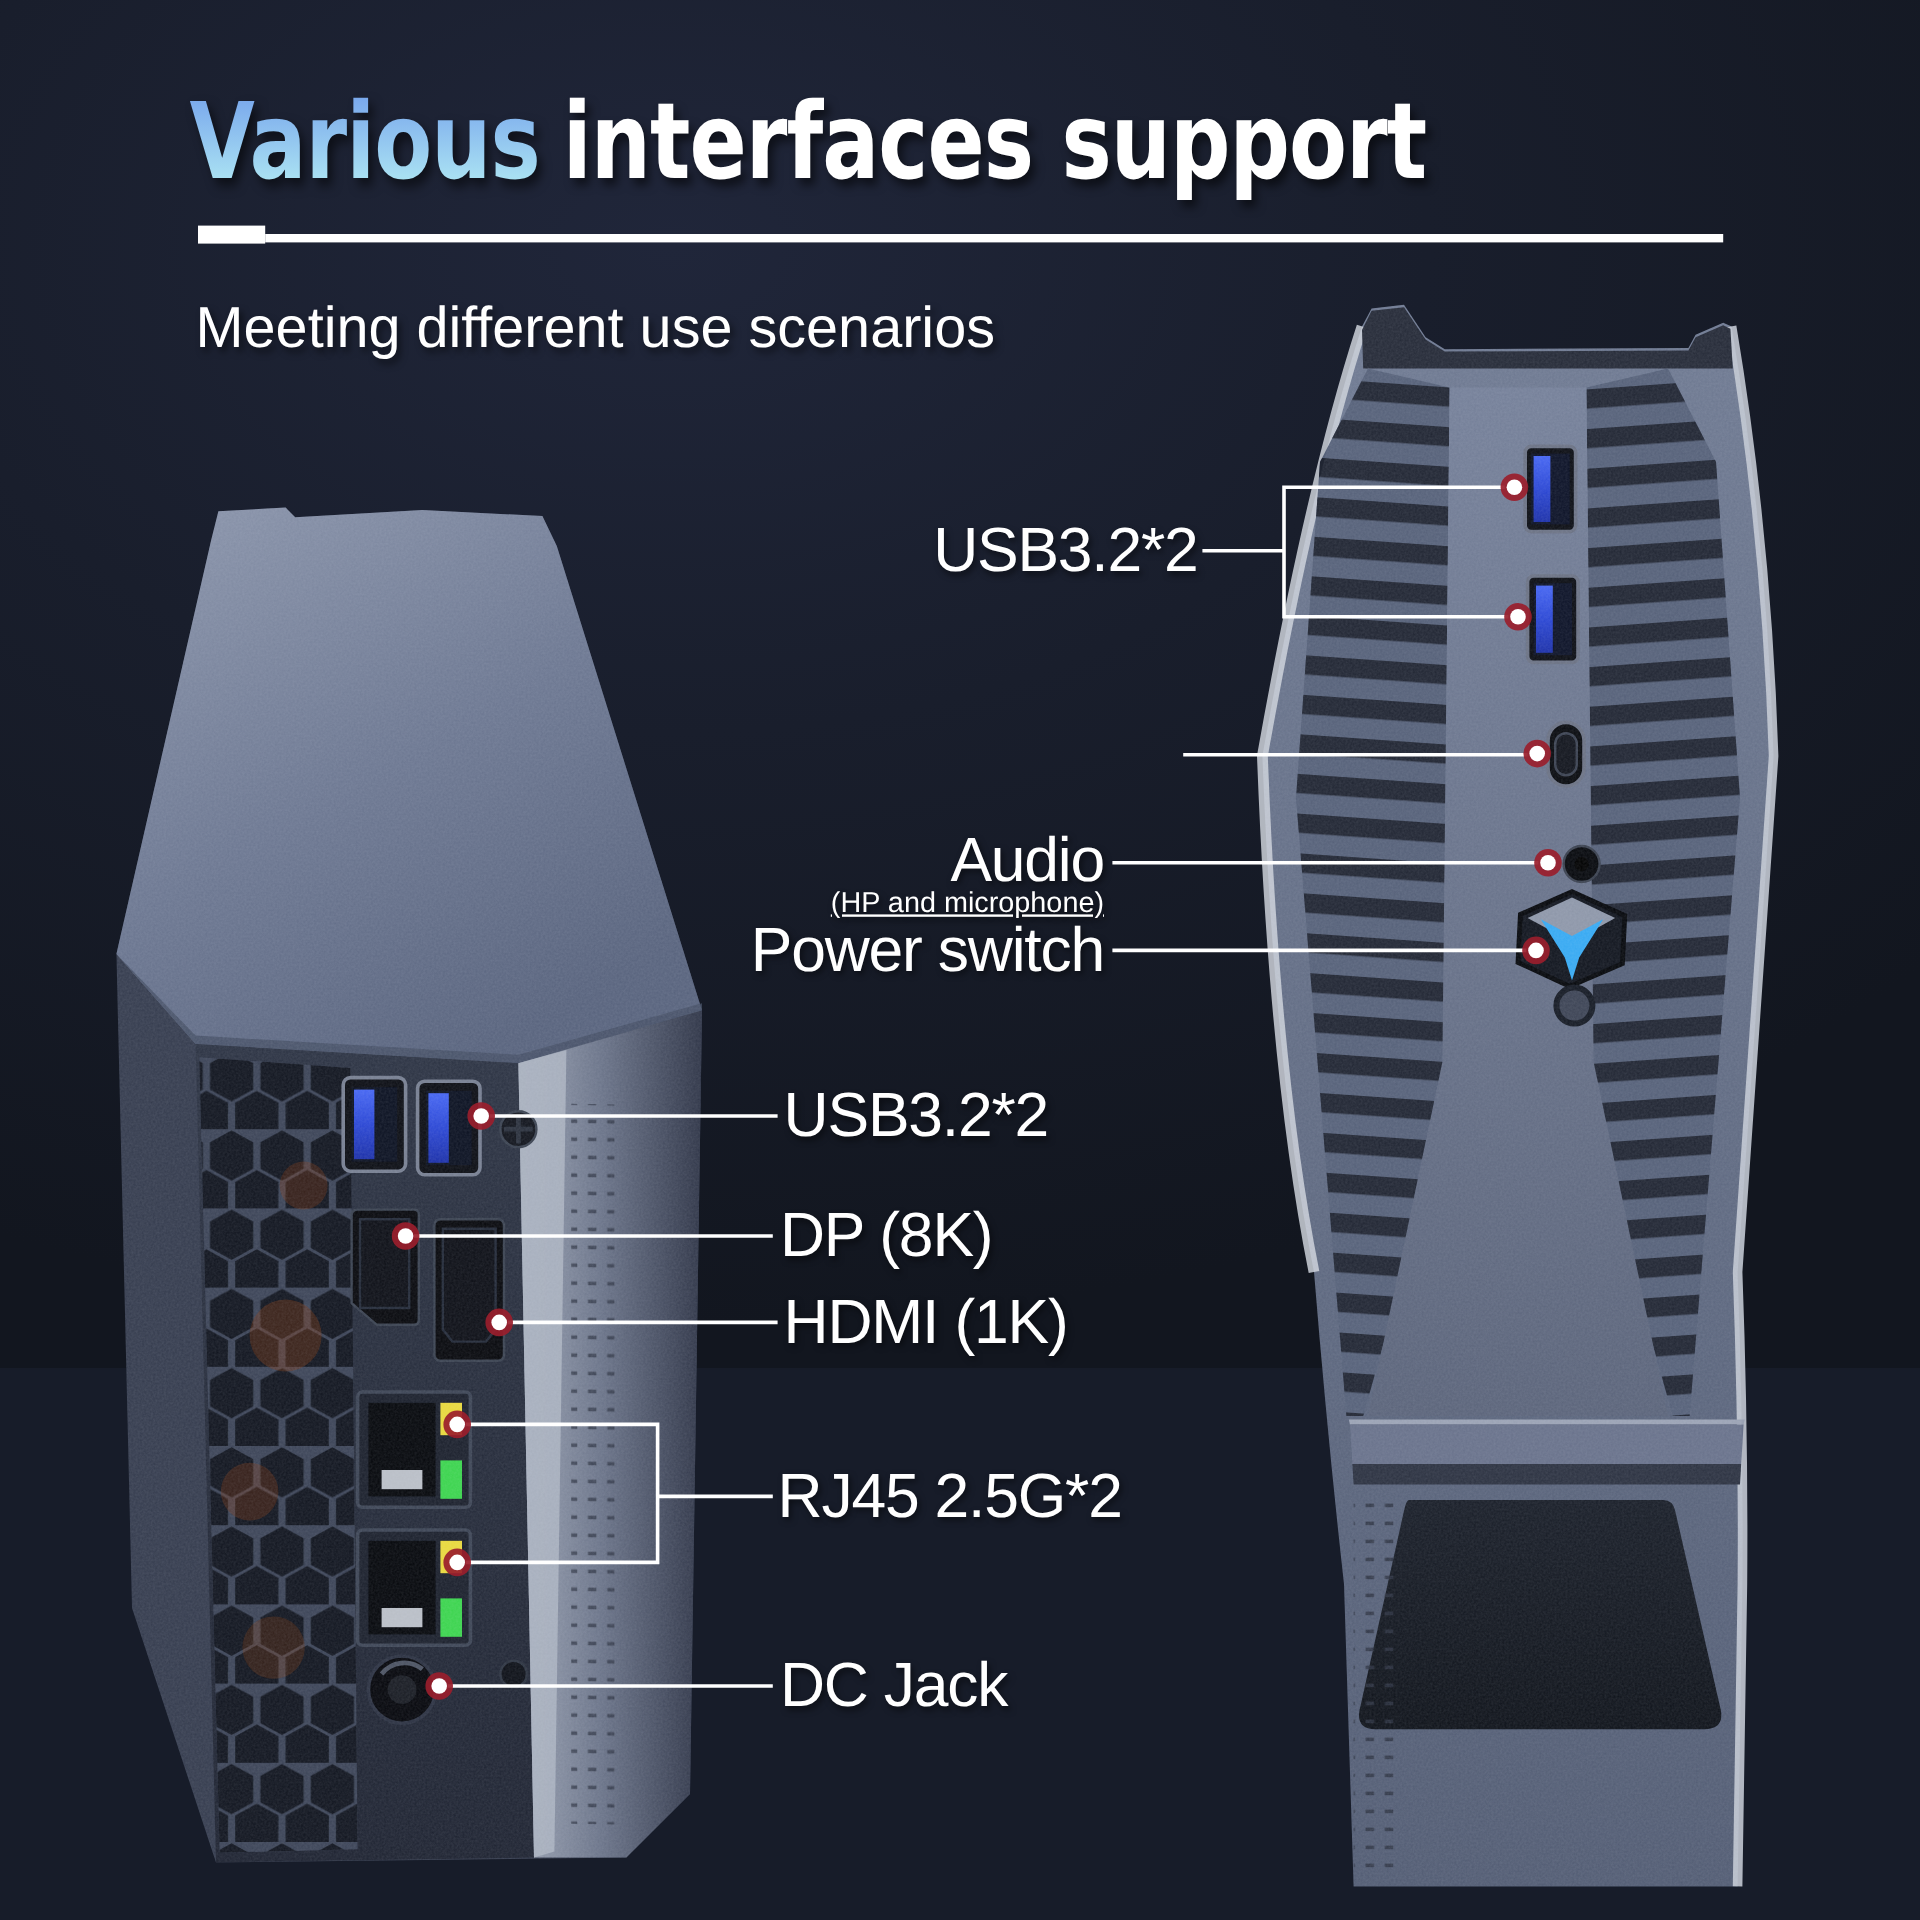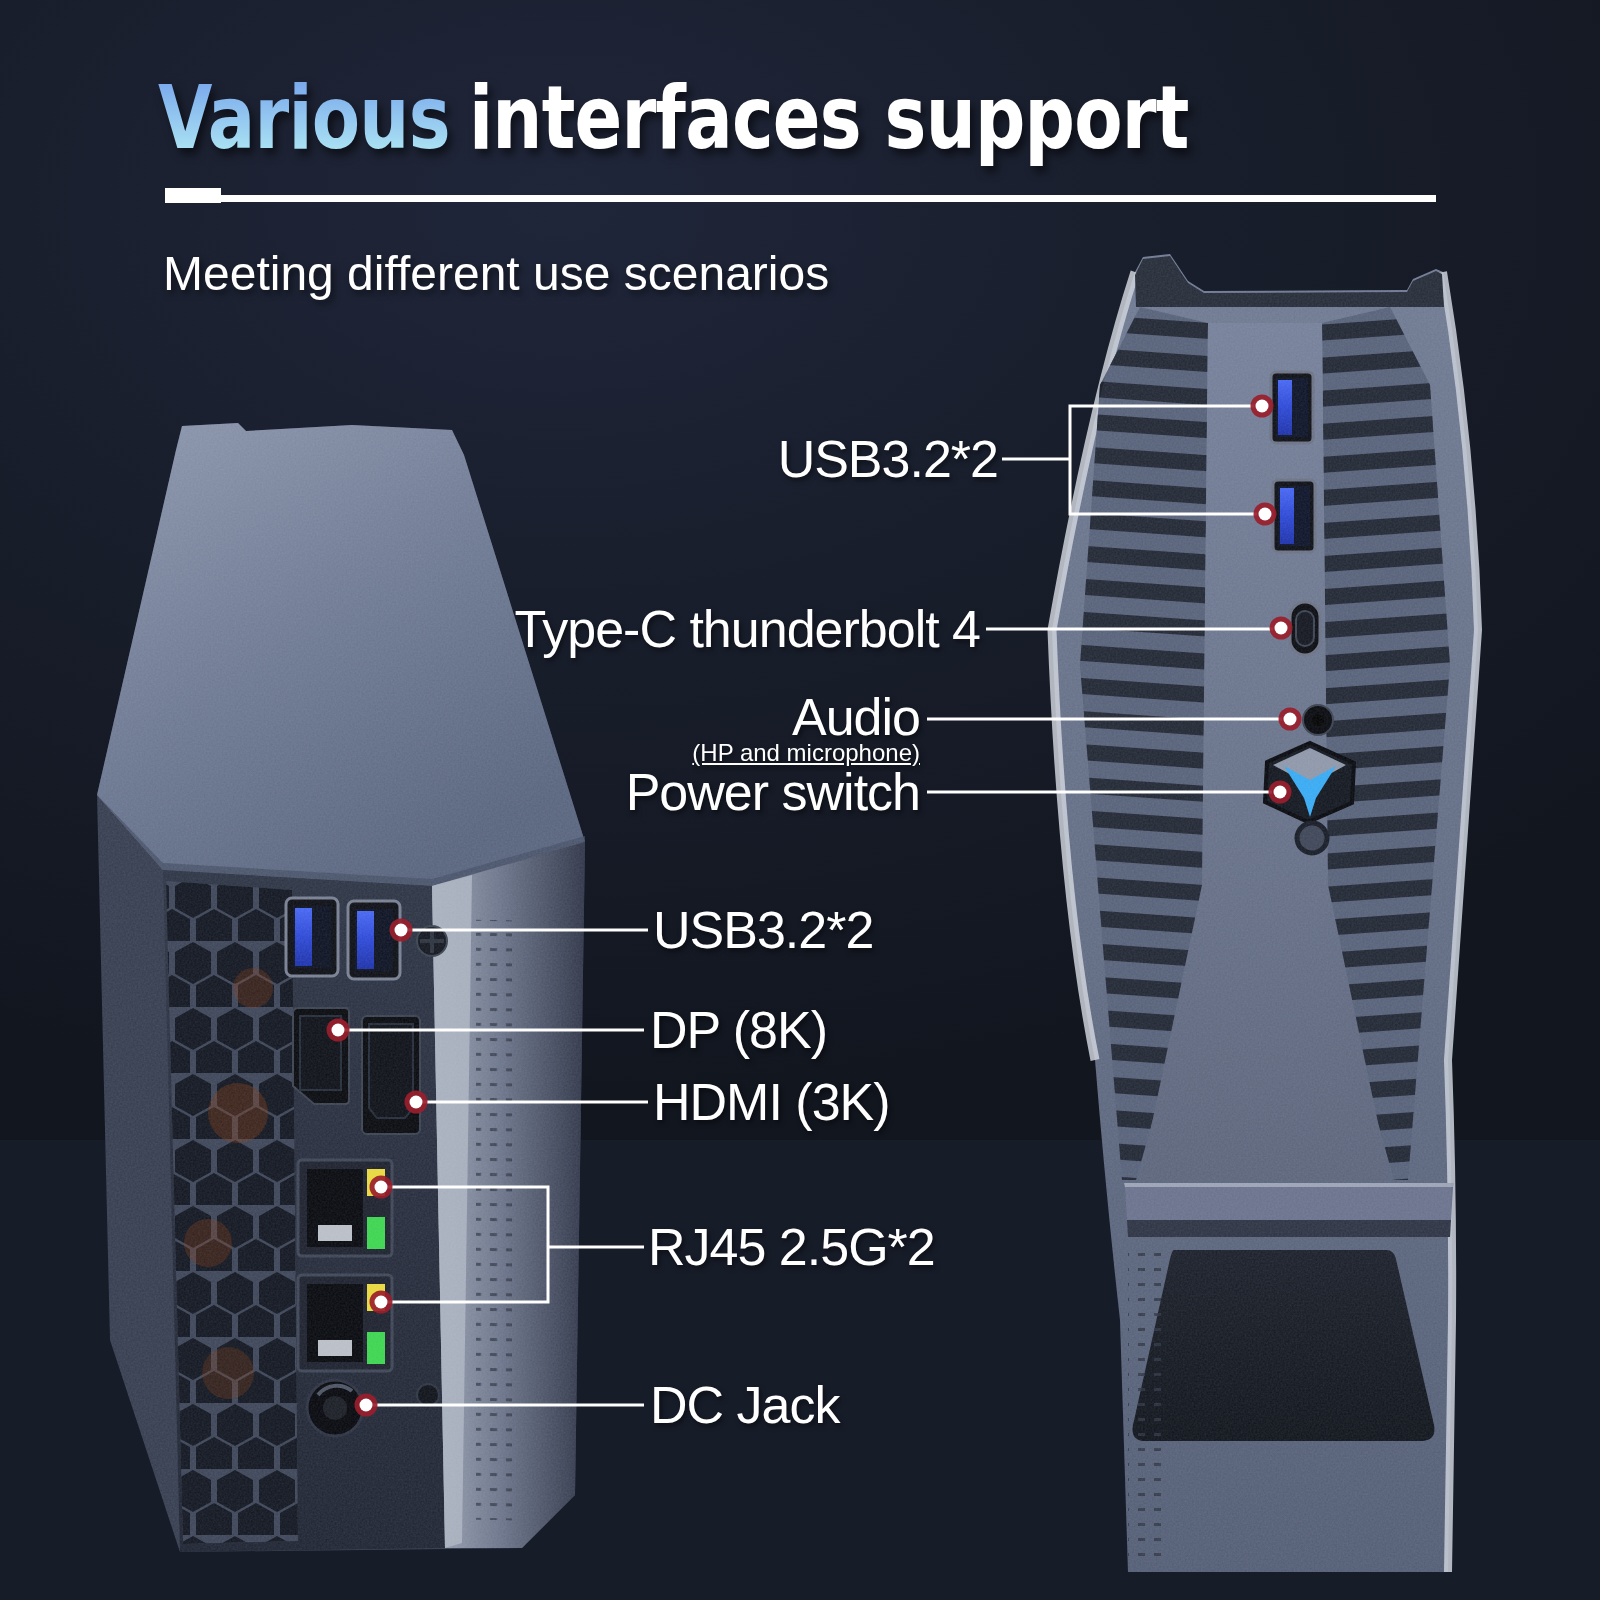--- a/index.html
+++ b/index.html
@@ -306,23 +306,22 @@
           <circle r="6.5" fill="#fff"></circle>
         </g>
       <g transform="translate(366,1405)">
           <circle r="11.5" fill="var(--dot-ring,#9a1e2d)" opacity=".92"></circle>
           <circle r="6.5" fill="#fff"></circle>
         </g>
     </g>
   </svg>
 
   <div class="lbl r" style="right:602px;top:429px">USB3.2*2</div>
-  <div class="lbl r" style="right:620px;top:599px">Type-C thunderbolt 4</div>
   <div class="lbl r" style="right:680px;top:687px">Audio</div>
   <div class="lbl r note" style="right:680px;top:733px">(HP and microphone)</div>
   <div class="lbl r" style="right:680px;top:762px">Power switch</div>
   <div class="lbl" style="left:653px;top:900px">USB3.2*2</div>
   <div class="lbl" style="left:650px;top:1000px">DP (8K)</div>
-  <div class="lbl" style="left:653px;top:1072px">HDMI (3K)</div>
+  <div class="lbl" style="left:653px;top:1072px">HDMI (1K)</div>
   <div class="lbl" style="left:648px;top:1217px">RJ45 2.5G*2</div>
   <div class="lbl" style="left:650px;top:1375px">DC Jack</div>
 
 </div>
 
 </body></html>

